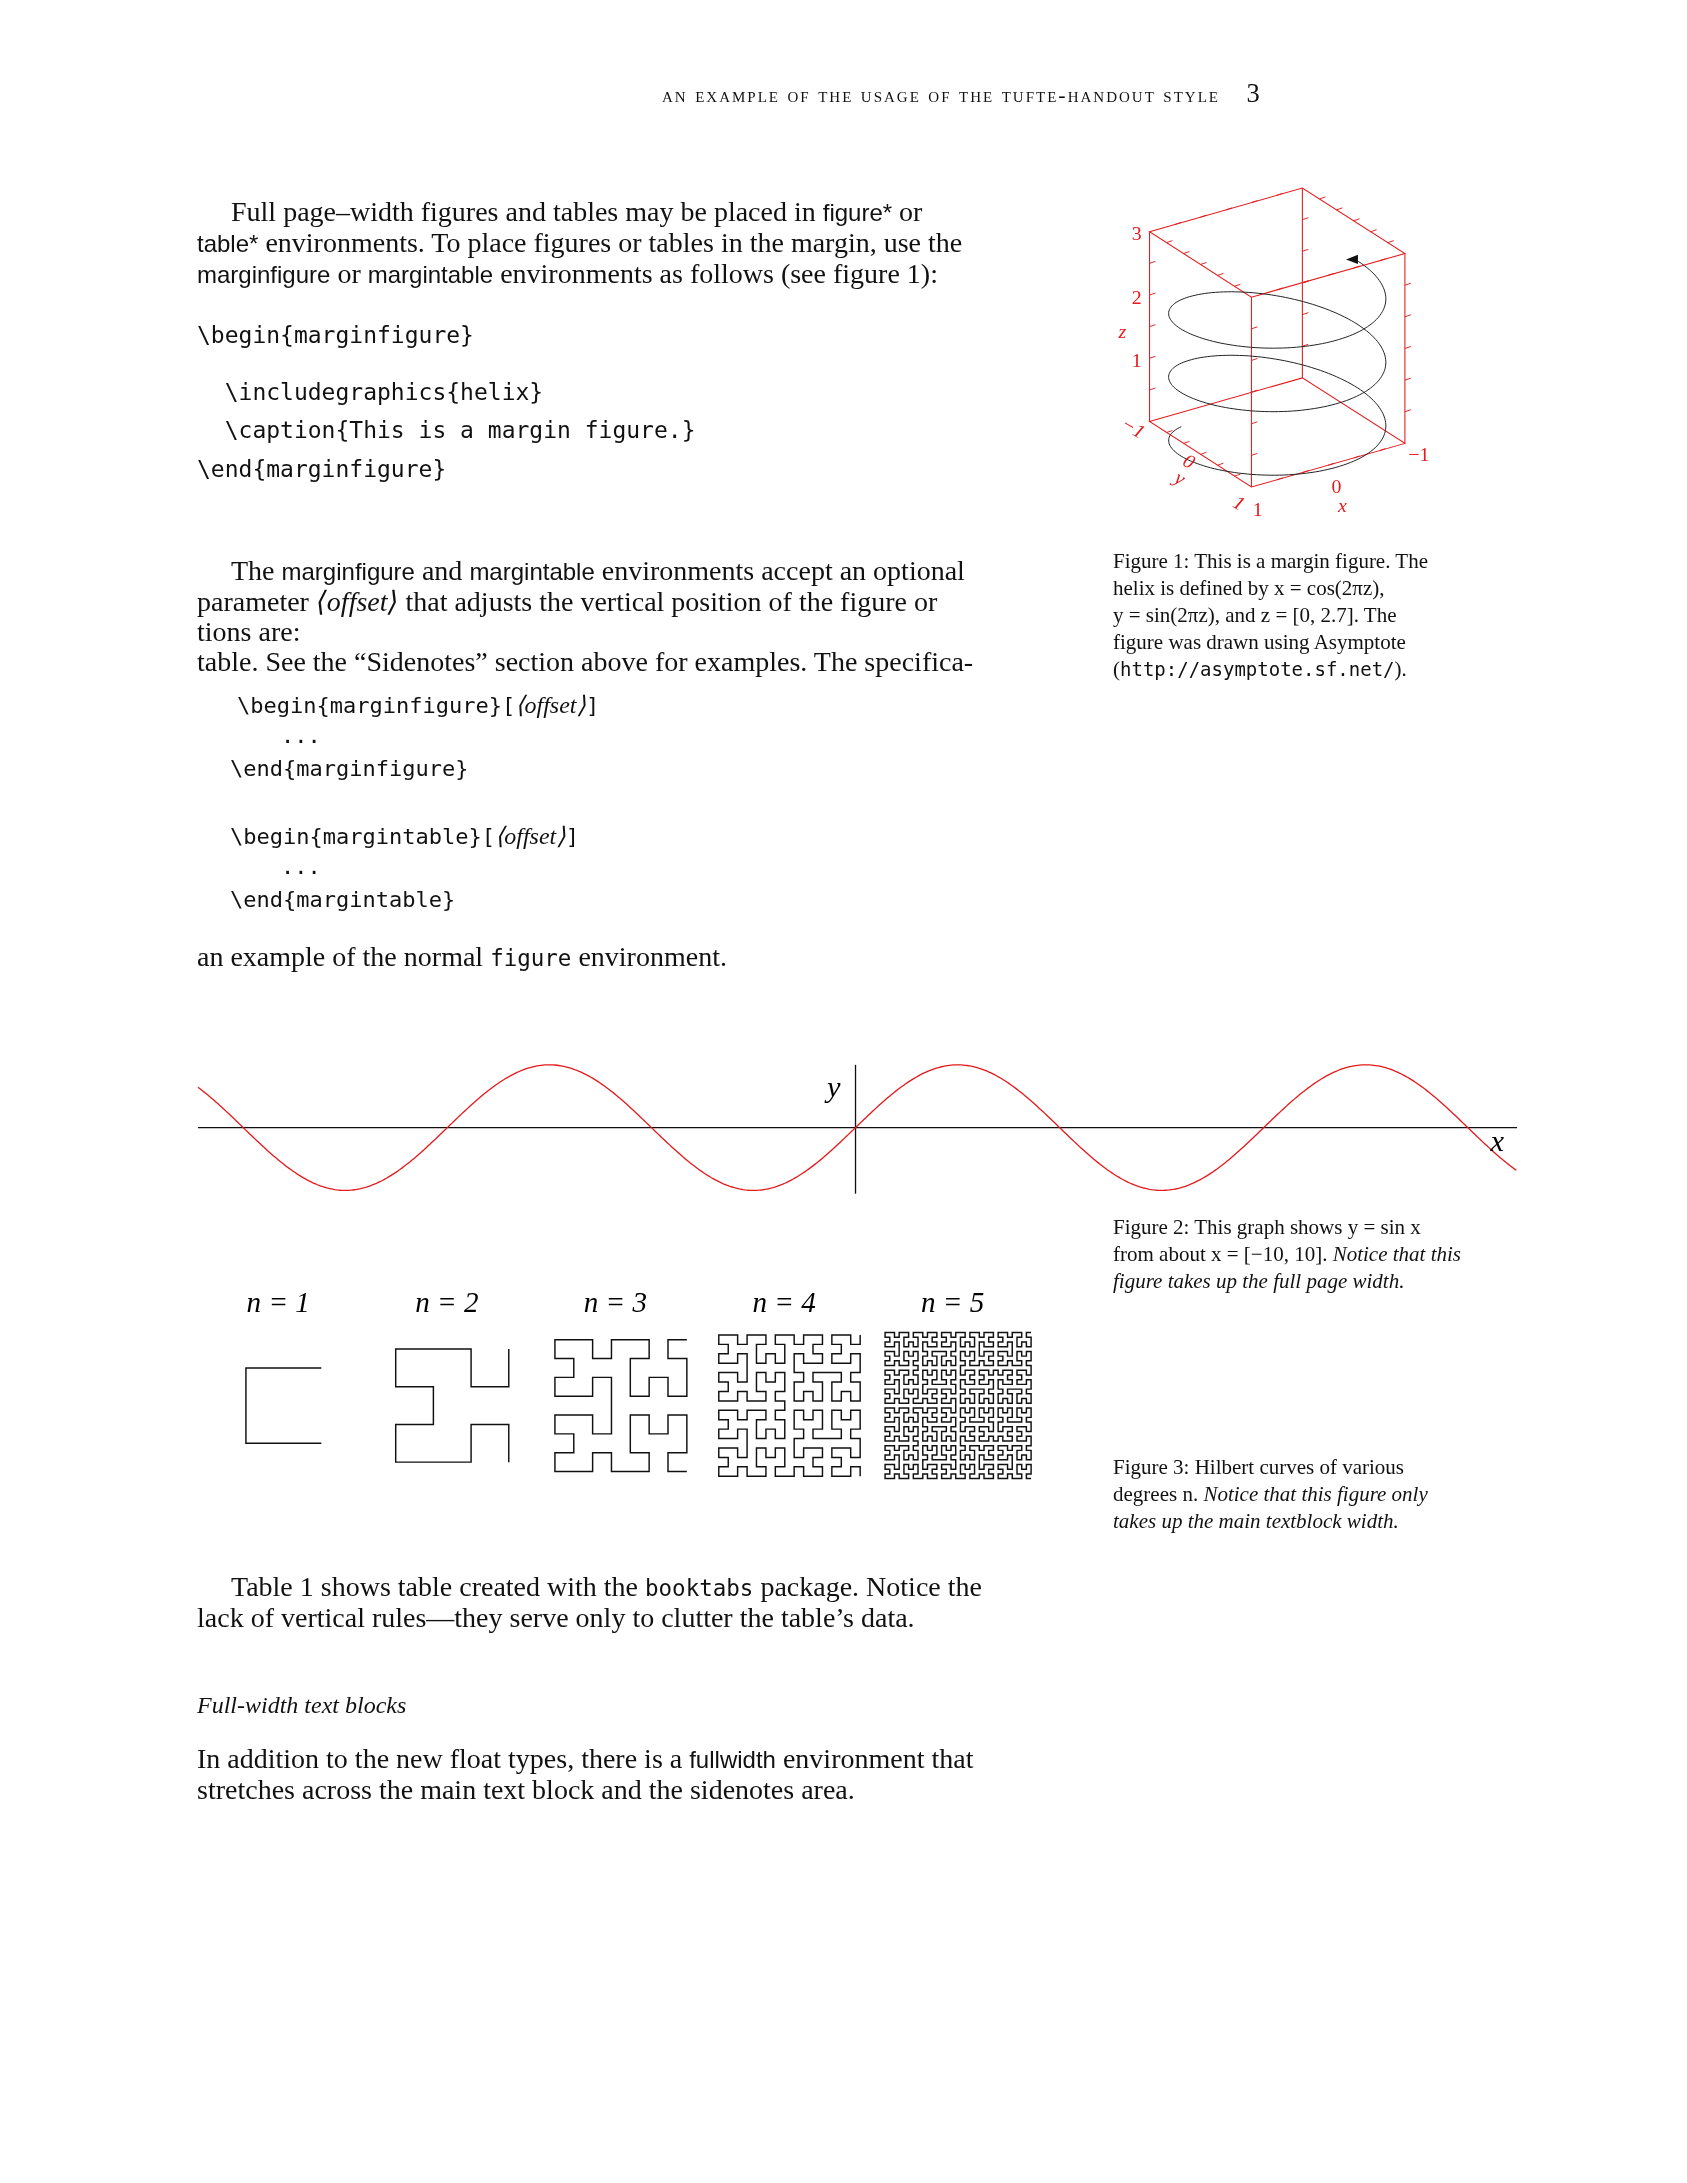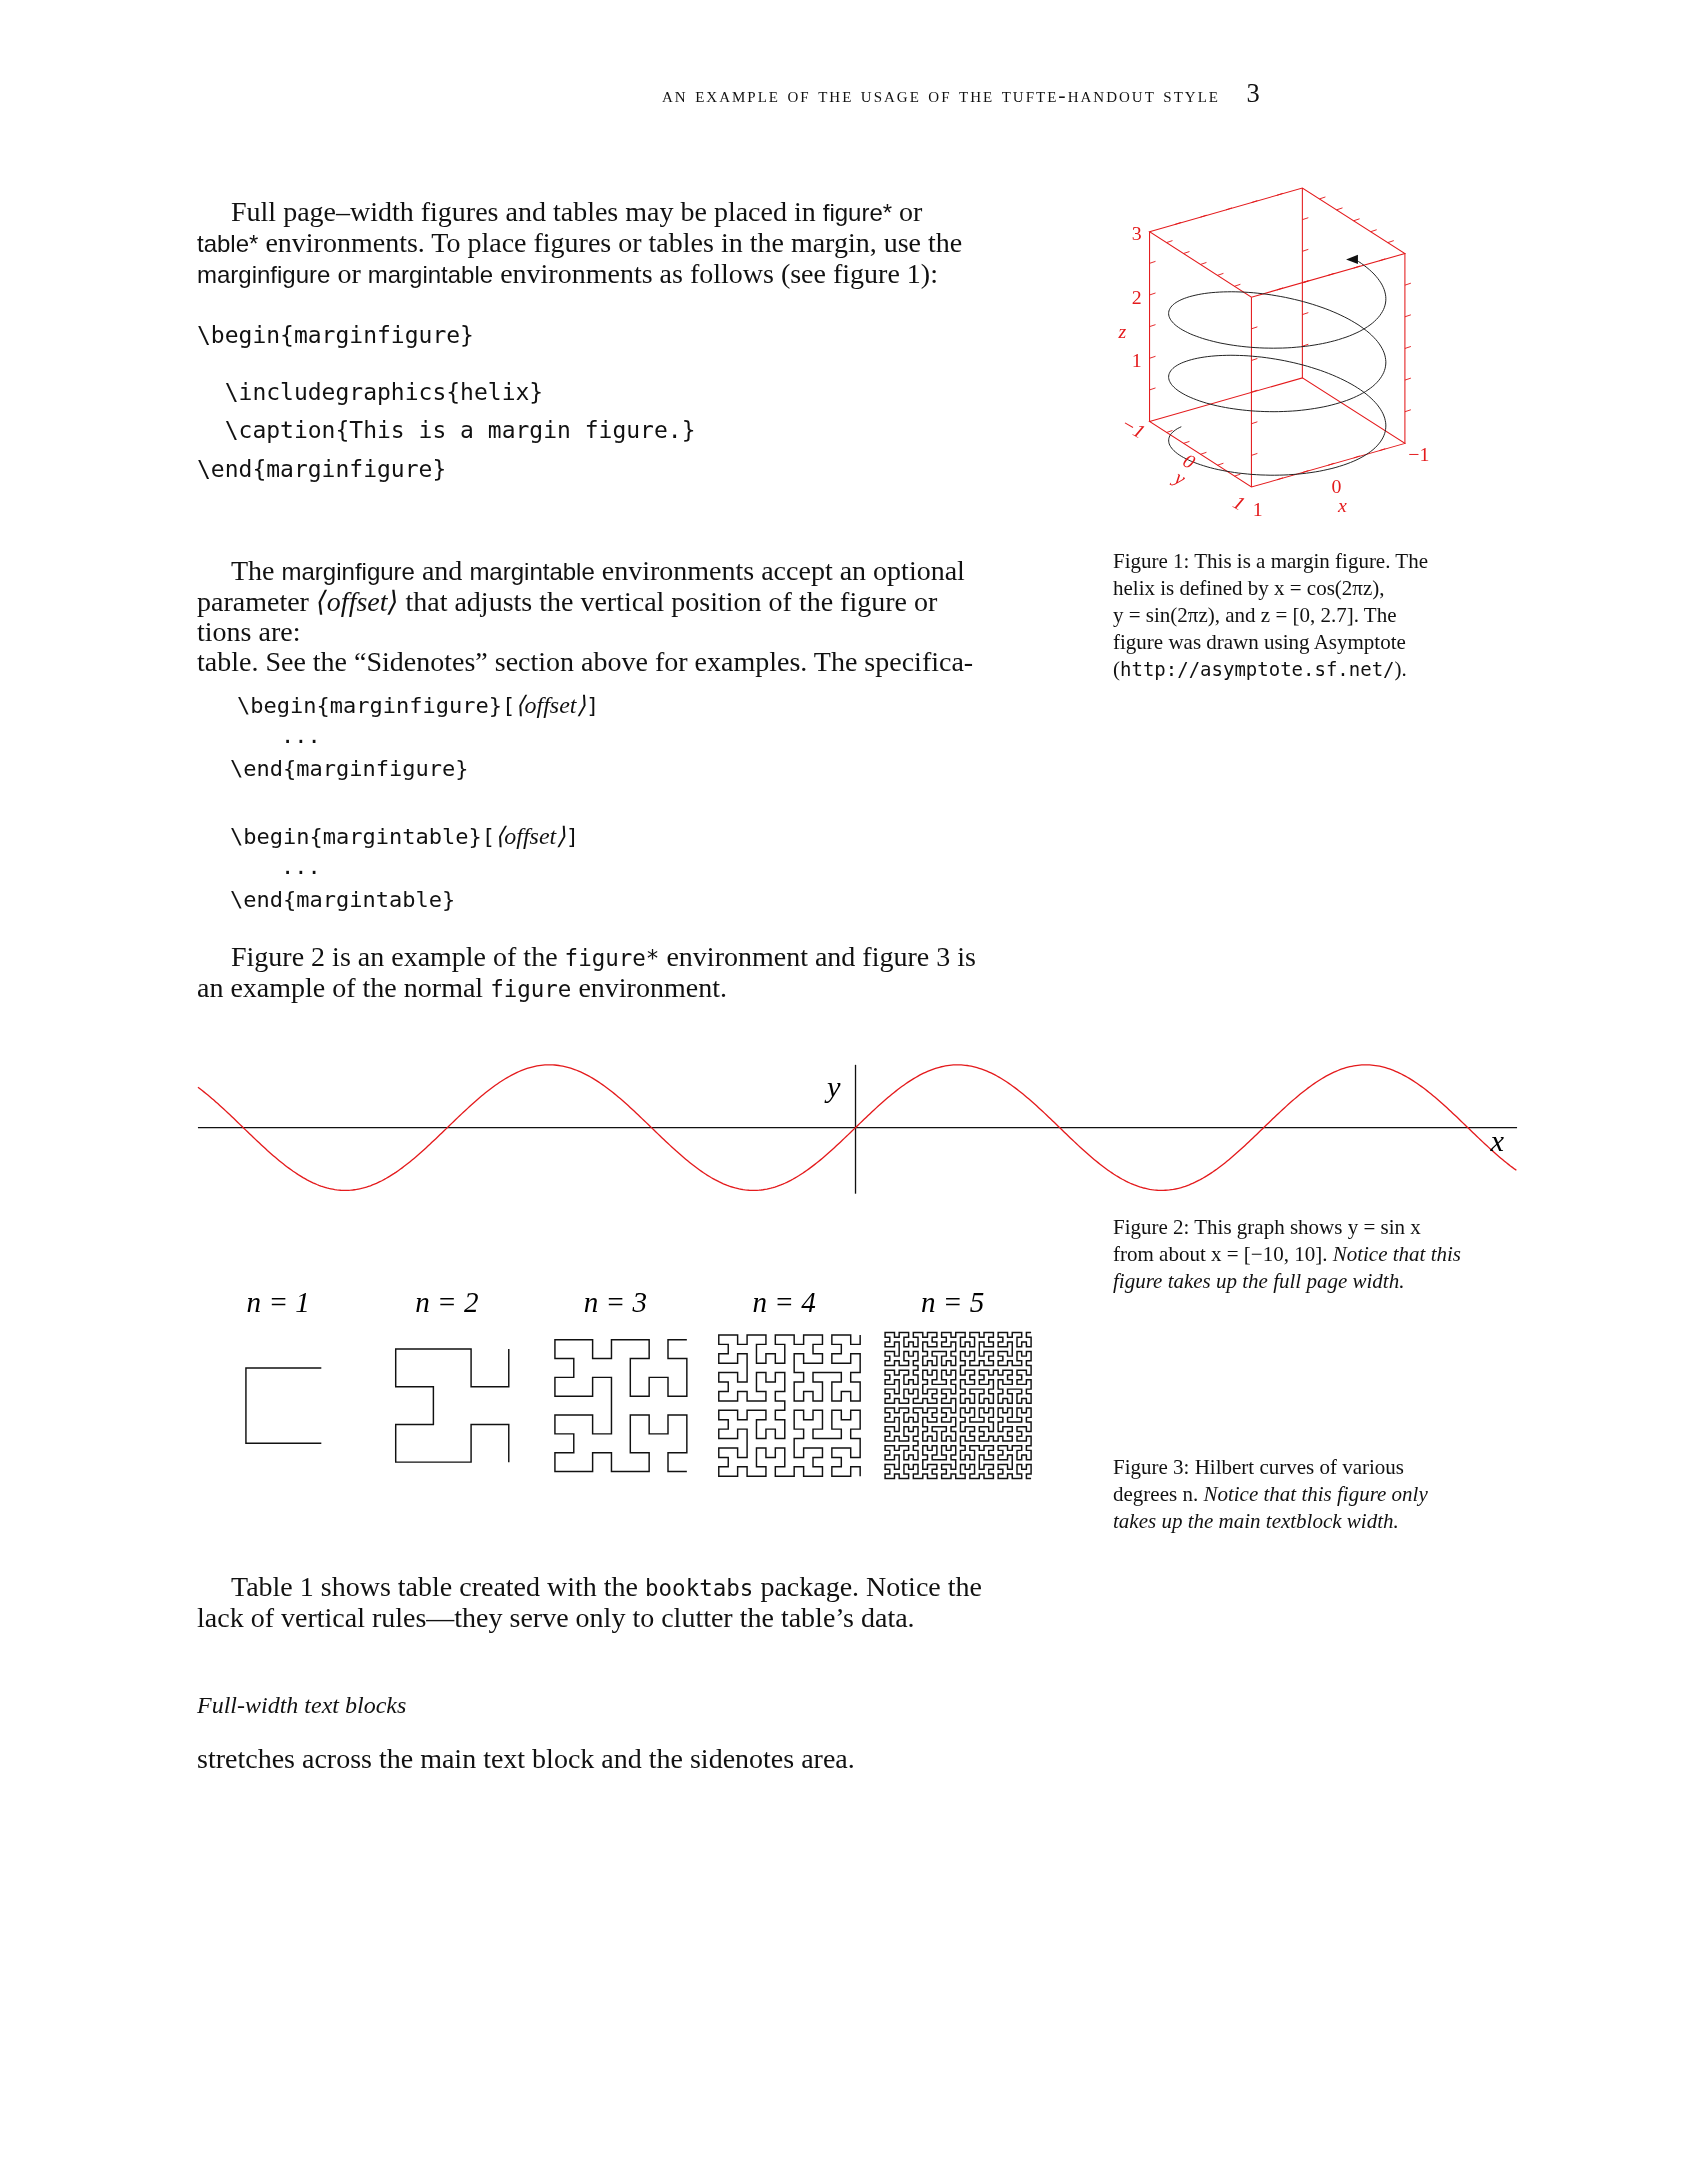--- a/index.html
+++ b/index.html
@@ -47,21 +47,20 @@
 </div>
 
 <div class="abs code-line" style="left:237px; top:691px; font-size:22px;"><span>\begin{marginfigure}[</span><span style="font-family:'Liberation Serif',serif;font-style:italic;font-size:24px;">⟨offset⟩</span><span>]</span></div>
 <div class="abs code-line" style="left:281px; top:723px; font-size:22px;">...</div>
 <div class="abs code-line" style="left:230px; top:756px; font-size:22px;">\end{marginfigure}</div>
 <div class="abs code-line" style="left:230px; top:822px; font-size:22px;"><span>\begin{margintable}[</span><span style="font-family:'Liberation Serif',serif;font-style:italic;font-size:24px;">⟨offset⟩</span><span>]</span></div>
 <div class="abs code-line" style="left:281px; top:854px; font-size:22px;">...</div>
 <div class="abs code-line" style="left:230px; top:887px; font-size:22px;">\end{margintable}</div>
 
 <div class="abs para body-text" style="top:942px;">
-  <div class="indent"><span>Figure 2 is an example of the </span><span class="mono">figure*</span><span> environment and figure 3 is</span></div>
   <div><span>an example of the normal </span><span class="mono">figure</span><span> environment.</span></div>
 </div>
 
 <svg class="abs" style="left:1092px; top:172px;" width="430" height="384" viewBox="0 0 650 580">
   <g stroke="#e41a1c" stroke-width="1.6" fill="none">
 
     <path d="M87 90 L318 24 L473 123 L241 189 Z"></path>
     <path d="M87 377 L318 311 L473 410 L241 476 Z"></path>
     <line x1="87" y1="90" x2="87" y2="377"></line>
     <line x1="318" y1="24" x2="318" y2="311"></line>
@@ -184,15 +183,16 @@
 </div>
 
 <div class="abs para body-text" style="top:1572px;">
   <div class="indent"><span>Table 1 shows table created with the </span><span class="mono">booktabs</span><span> package. Notice the</span></div>
   <div>lack of vertical rules—they serve only to clutter the table’s data.</div>
 </div>
 
 <div class="abs heading" style="top:1692px;">Full-width text blocks</div>
 
 <div class="abs para body-text" style="top:1744px;">
+  <div><span>In addition to the new float types, there is a </span><span class="sans">fullwidth</span><span> environment that</span></div>
   <div>stretches across the main text block and the sidenotes area.</div>
 </div>
 
 
 </body></html>

